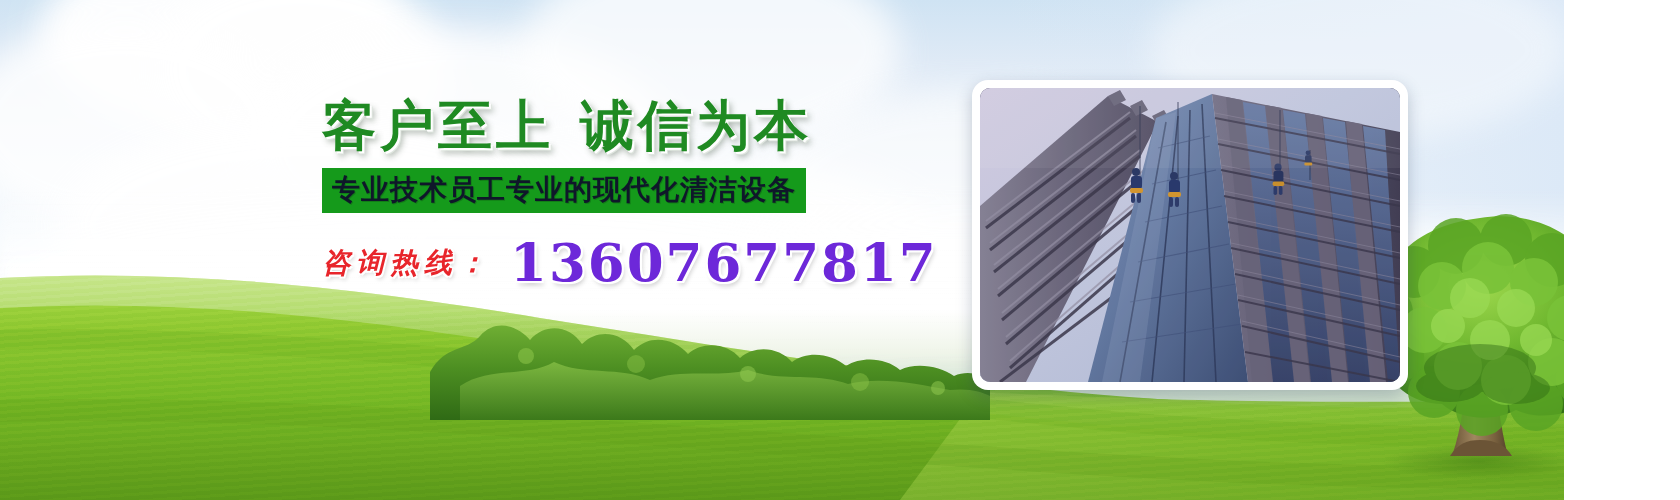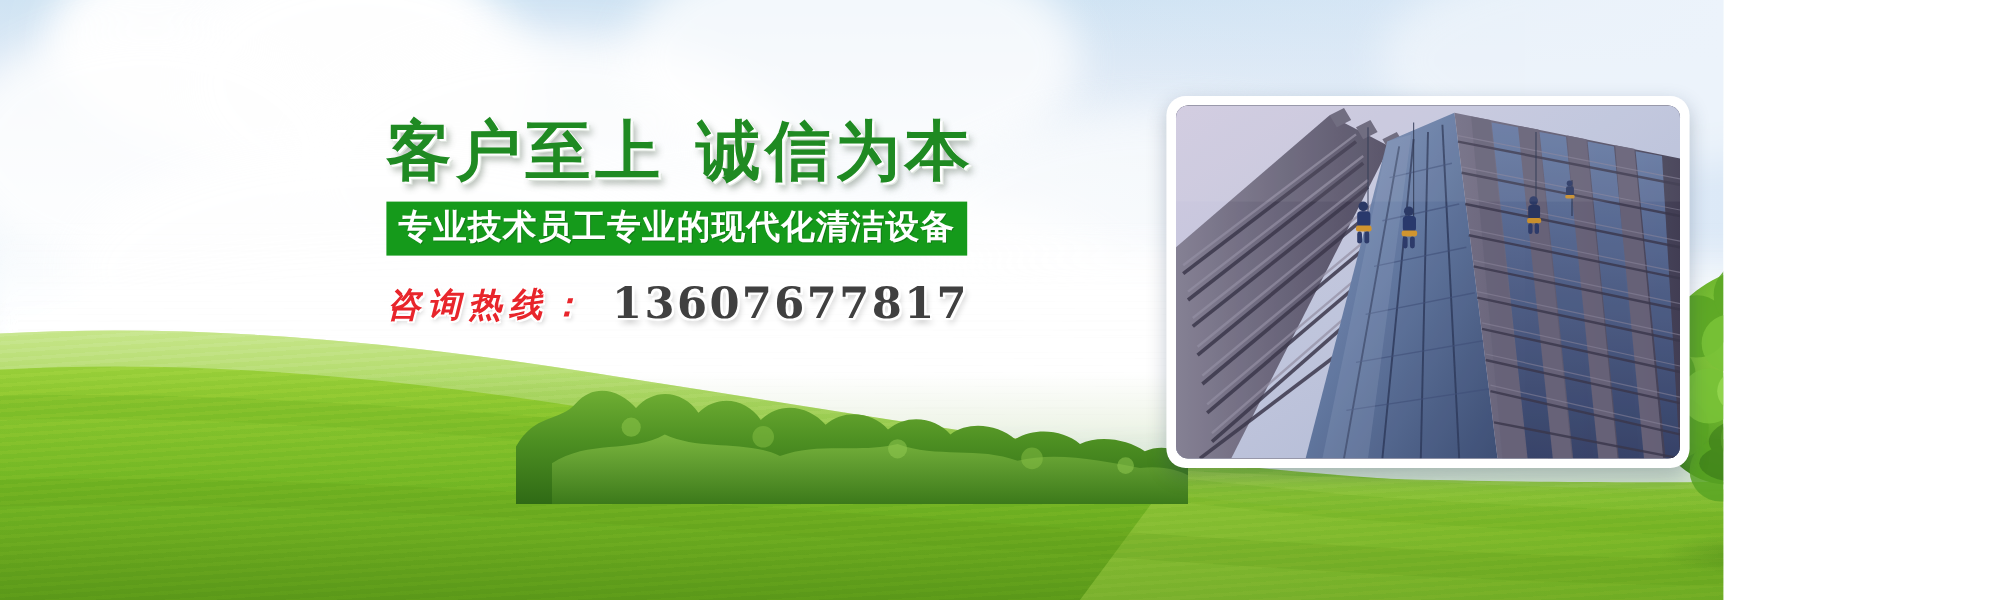--- a/index.html
+++ b/index.html
@@ -5,21 +5,21 @@
   * { margin:0; padding:0; box-sizing:border-box; }
   html, body {
     width:1680px; height:500px;
     overflow:hidden;
     font-family:"DejaVu Sans","Liberation Sans",sans-serif;
   }
 
   
   .banner {
     position:relative;
-    width:1436px; height:500px;
+    width:1564px; height:500px;
     overflow:hidden;
     background:#eaf3fb;
   }
 
   
   .sky {
     position:absolute; left:0; top:0; width:1680px; height:340px;
     background:
       linear-gradient(to bottom, #cfe3f3 0%, #dfeaf6 18%, #eef4fa 42%, #f7fbfe 70%, #ffffff 100%);
   }
@@ -84,26 +84,26 @@
       4px 5px 6px rgba(60,80,60,.45);
     white-space:nowrap;
     line-height:1.0;
   }
   .headline .gap { display:inline-block; width:26px; }
 
   .subbar {
     display:inline-block;
     margin-top:16px;
     background:#159a1b;
-    color:#ffffff;
+    color:#0f172a;
     font-size:28px; font-weight:700; letter-spacing:1px;
     padding:6px 10px 7px 10px;
     line-height:1.15;
     white-space:nowrap;
-    font-family:Liberation Serif, serif;
+    font-family:Liberation Sans, sans-serif;
     text-shadow:1px 1px 0 rgba(0,0,0,.18);
   }
 
   .para {
     margin-top:18px;
     width:565px;
     color:#4a4a4a;
     font-size:15.5px;
     line-height:26px;
     letter-spacing:.3px;
@@ -121,23 +121,23 @@
     letter-spacing:6px;
     color:#e8252b;
     text-shadow:
       -1.5px -1.5px 0 #fff, 1.5px -1.5px 0 #fff,
       -1.5px  1.5px 0 #fff, 1.5px  1.5px 0 #fff,
        0 0 3px #fff, 2px 3px 4px rgba(0,0,0,.22);
     vertical-align:middle;
   }
   .hot-num {
     font-family:"DejaVu Serif","Liberation Serif",serif;
-    font-size:36px; font-weight:700;
+    font-size:53px; font-weight:700;
     letter-spacing:2px;
-    color:#404040;
+    color:#6d28d9;
     text-shadow:
       -2px -2px 0 #fff, 2px -2px 0 #fff,
       -2px  2px 0 #fff, 2px  2px 0 #fff,
        0 0 4px #fff, 2px 4px 5px rgba(0,0,0,.22);
     vertical-align:middle;
     margin-left:18px;
   }
   .hot-line2 {
     margin-top:6px;
     padding-left:180px;

